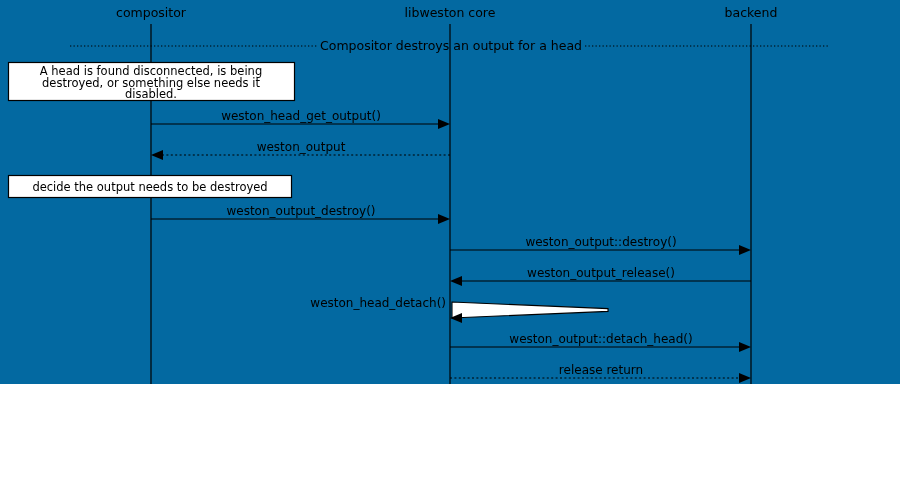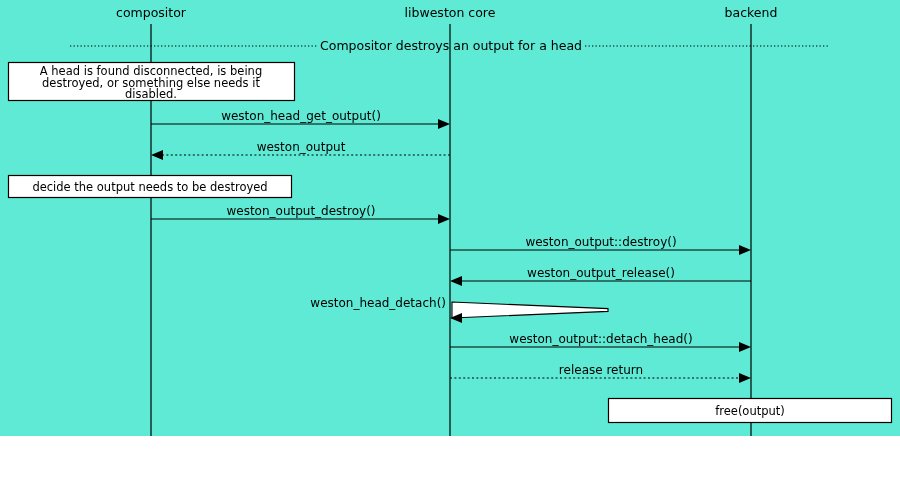--- a/index.html
+++ b/index.html
@@ -6,22 +6,22 @@
     margin: 0;
     padding: 0;
     background: #ffffff;
   }
   body {
     font-family: "DejaVu Sans", "Liberation Sans", sans-serif;
   }
   #diagram {
     position: relative;
     width: 900px;
-    height: 436px;
-    background: #5eead4;
+    height: 384px;
+    background: #0369a1;
     overflow: hidden;
   }
   #diagram svg {
     position: absolute;
     left: 0;
     top: 0;
   }
   .lifeline-label {
     font-size: 12.5px;
     fill: #000000;

